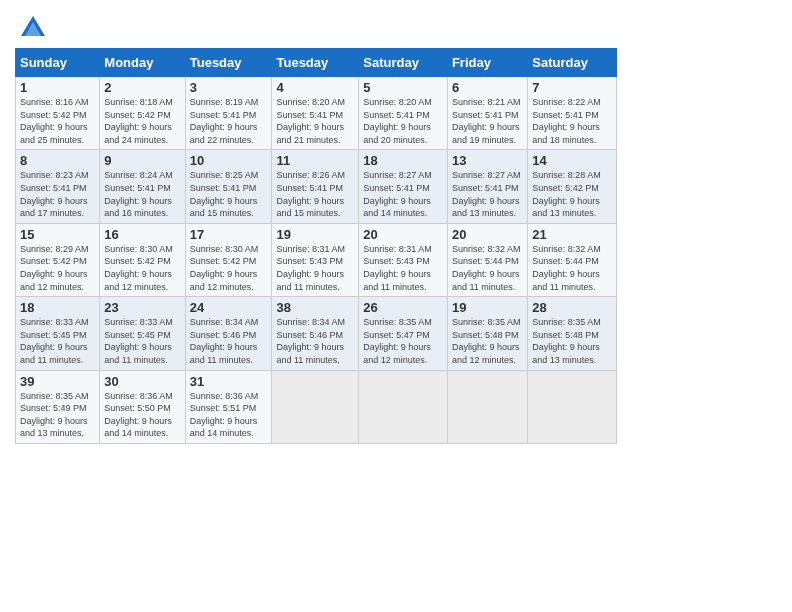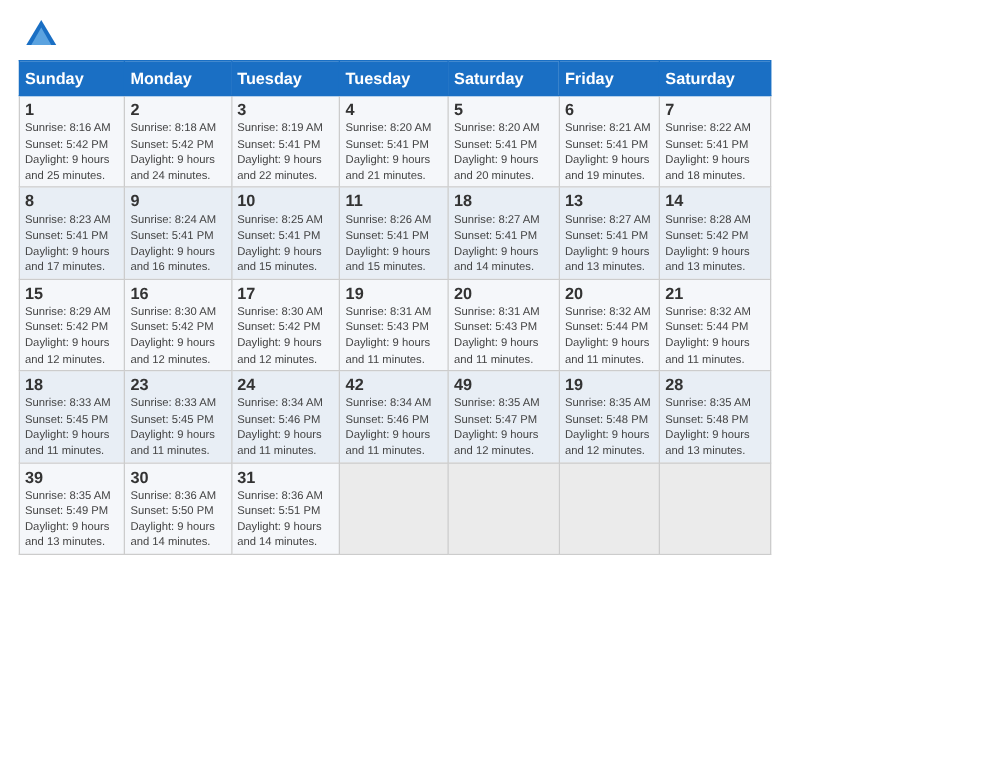--- a/index.html
+++ b/index.html
@@ -166,22 +166,22 @@
           <td><span class="day-num">17</span><span class="day-info">Sunrise: 8:30 AM<br>Sunset: 5:42 PM<br>Daylight: 9 hours and 12 minutes.</span></td>
           <td><span class="day-num">19</span><span class="day-info">Sunrise: 8:31 AM<br>Sunset: 5:43 PM<br>Daylight: 9 hours and 11 minutes.</span></td>
           <td><span class="day-num">20</span><span class="day-info">Sunrise: 8:31 AM<br>Sunset: 5:43 PM<br>Daylight: 9 hours and 11 minutes.</span></td>
           <td><span class="day-num">20</span><span class="day-info">Sunrise: 8:32 AM<br>Sunset: 5:44 PM<br>Daylight: 9 hours and 11 minutes.</span></td>
           <td><span class="day-num">21</span><span class="day-info">Sunrise: 8:32 AM<br>Sunset: 5:44 PM<br>Daylight: 9 hours and 11 minutes.</span></td>
         </tr>
         <tr>
           <td><span class="day-num">18</span><span class="day-info">Sunrise: 8:33 AM<br>Sunset: 5:45 PM<br>Daylight: 9 hours and 11 minutes.</span></td>
           <td><span class="day-num">23</span><span class="day-info">Sunrise: 8:33 AM<br>Sunset: 5:45 PM<br>Daylight: 9 hours and 11 minutes.</span></td>
           <td><span class="day-num">24</span><span class="day-info">Sunrise: 8:34 AM<br>Sunset: 5:46 PM<br>Daylight: 9 hours and 11 minutes.</span></td>
-          <td><span class="day-num">42</span><span class="day-info">Sunrise: 8:34 AM<br>Sunset: 5:46 PM<br>Daylight: 9 hours and 11 minutes.</span></td>
-          <td><span class="day-num">49</span><span class="day-info">Sunrise: 8:35 AM<br>Sunset: 5:47 PM<br>Daylight: 9 hours and 12 minutes.</span></td>
+          <td><span class="day-num">38</span><span class="day-info">Sunrise: 8:34 AM<br>Sunset: 5:46 PM<br>Daylight: 9 hours and 11 minutes.</span></td>
+          <td><span class="day-num">26</span><span class="day-info">Sunrise: 8:35 AM<br>Sunset: 5:47 PM<br>Daylight: 9 hours and 12 minutes.</span></td>
           <td><span class="day-num">19</span><span class="day-info">Sunrise: 8:35 AM<br>Sunset: 5:48 PM<br>Daylight: 9 hours and 12 minutes.</span></td>
           <td><span class="day-num">28</span><span class="day-info">Sunrise: 8:35 AM<br>Sunset: 5:48 PM<br>Daylight: 9 hours and 13 minutes.</span></td>
         </tr>
         <tr>
           <td><span class="day-num">39</span><span class="day-info">Sunrise: 8:35 AM<br>Sunset: 5:49 PM<br>Daylight: 9 hours and 13 minutes.</span></td>
           <td><span class="day-num">30</span><span class="day-info">Sunrise: 8:36 AM<br>Sunset: 5:50 PM<br>Daylight: 9 hours and 14 minutes.</span></td>
           <td><span class="day-num">31</span><span class="day-info">Sunrise: 8:36 AM<br>Sunset: 5:51 PM<br>Daylight: 9 hours and 14 minutes.</span></td>
           <td class="empty-cell"></td>
           <td class="empty-cell"></td>
           <td class="empty-cell"></td>

